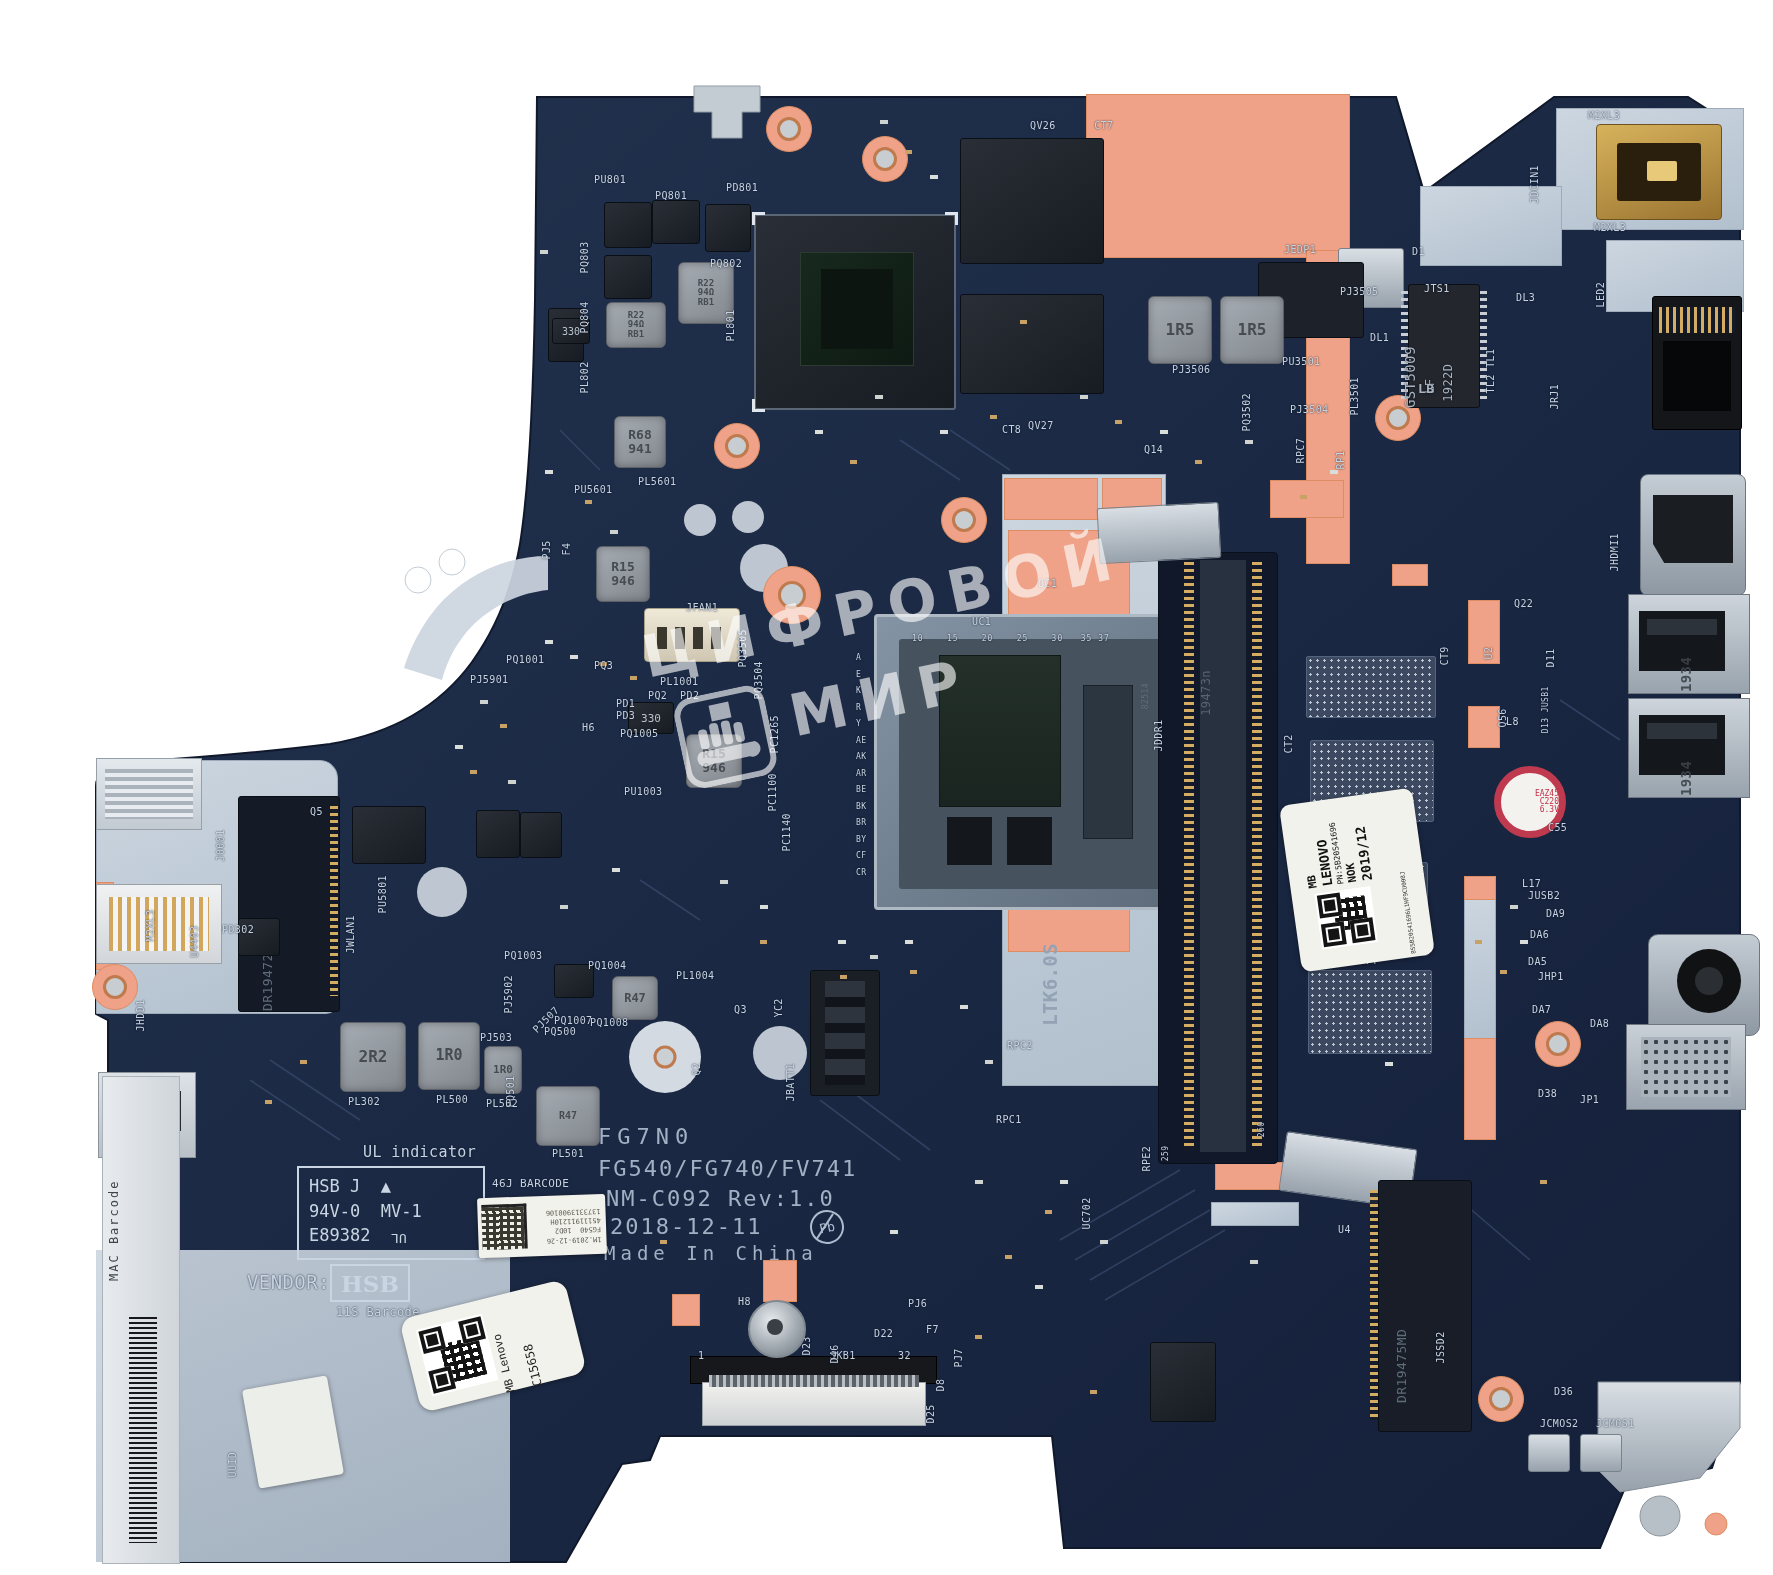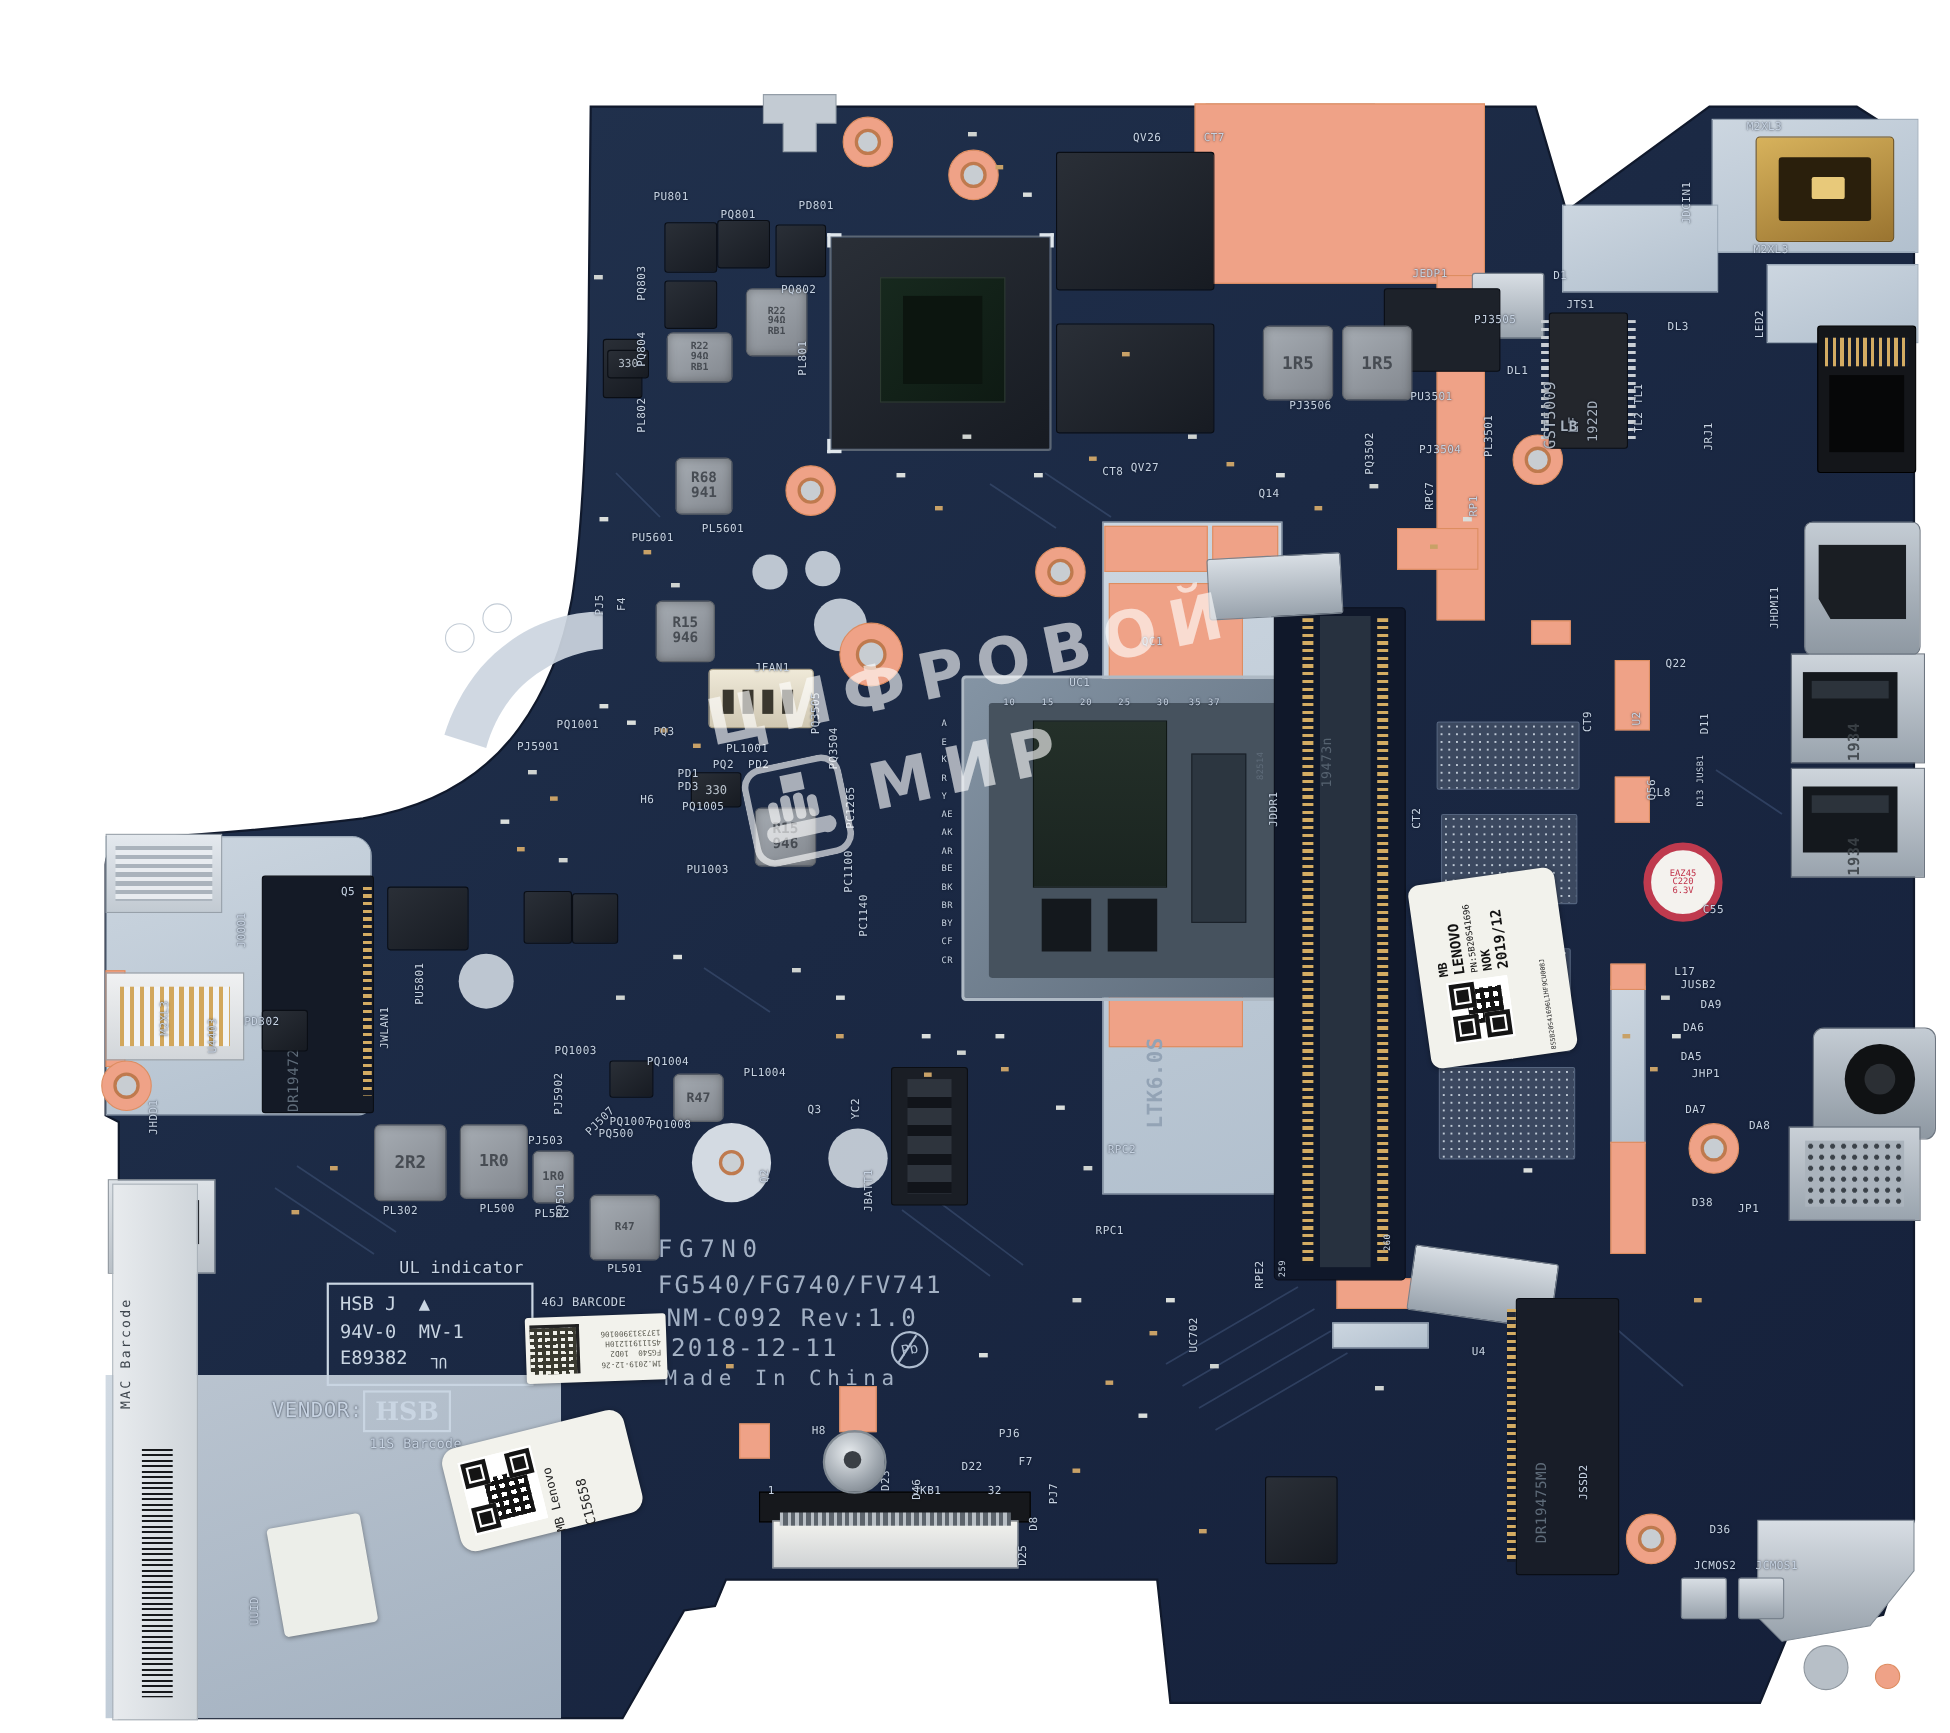--- a/index.html
+++ b/index.html
@@ -288,21 +288,21 @@
   <div class="ind" style="left:606px;top:302px;width:58px;height:44px;font-size:9px;"><span>R22
 94Ω
 RB1</span></div>
   <div class="chip" style="left:628px;top:702px;width:44px;height:30px;display:flex;align-items:center;justify-content:center;color:#b9c2cc;font-size:11px;">
       <span>330</span>
     </div>
   <div class="chip" style="left:552px;top:318px;width:36px;height:24px;display:flex;align-items:center;justify-content:center;color:#b9c2cc;font-size:10px;">
       <span>330</span>
     </div>
 
-  <div class="abs" style="left:1494px;top:766px;width:58px;height:58px;border-radius:50%;background:#f4f2ee;border:7px solid #bf3a4e;display:flex;flex-direction:column;align-items:center;justify-content:center;line-height:1;">
+  <div class="abs" style="left:1494px;top:766px;width:58px;height:58px;border-radius:50%;background:#f4f2ee;border:7px solid #bf3a4e;display:flex;flex-direction:column;align-items:flex-end;justify-content:center;line-height:1;">
     <span style="font-size:8px;color:#c03048;">EAZ45</span>
     <span style="font-size:8px;color:#c03048;">C220</span>
     <span style="font-size:8px;color:#c03048;">6.3V</span>
   </div>
 
   <div class="abs" style="left:0;top:0;width:8px;height:4px;background:transparent;box-shadow:
     545px 640px #dadedb,570px 655px #dadedb,480px 700px #cfd3d0,455px 745px #dadedb,508px 780px #cfd3d0,
     838px 940px #dadedb,870px 955px #cfd3d0,905px 940px #dadedb,960px 1005px #dadedb,985px 1060px #cfd3d0,
     760px 905px #dadedb,720px 880px #cfd3d0,612px 868px #dadedb,560px 905px #cfd3d0,1060px 1180px #dadedb,
     1100px 1240px #cfd3d0,1035px 1285px #dadedb,975px 1180px #cfd3d0,890px 1230px #dadedb,1250px 1260px #cfd3d0,
@@ -351,21 +351,21 @@
   <span class="lbl" style="left:1144px;top:444px;">Q14</span>
   <span class="lbl v" style="left:1306px;top:452px;">RPC7</span>
   <span class="lbl v" style="left:1346px;top:458px;">RP1</span>
   <span class="lbl" style="left:1172px;top:364px;">PJ3506</span>
   <span class="lbl v" style="left:1252px;top:420px;">PQ3502</span>
   <span class="lbl" style="left:1290px;top:404px;">PJ3504</span>
   <span class="lbl" style="left:1340px;top:286px;">PJ3505</span>
   <span class="lbl" style="left:1282px;top:356px;">PU3501</span>
   <span class="lbl" style="left:1370px;top:332px;">DL1</span>
   <span class="lbl" style="left:1516px;top:292px;">DL3</span>
-  <span class="lbl" style="left:1424px;top:272px;">JTS1</span>
+  <span class="lbl" style="left:1424px;top:283px;">JTS1</span>
   <span class="lbl" style="left:1412px;top:246px;">D1</span>
   <span class="lbl v" style="left:1360px;top:404px;">PL3501</span>
   <span class="lbl v" style="left:1496px;top:382px;">TL2 TL1</span>
   <span class="lbl v" style="left:1560px;top:398px;">JRJ1</span>
   <span class="lbl v" style="left:1540px;top:192px;">JDCIN1</span>
   <span class="lbl" style="left:1588px;top:110px;">M2XL3</span>
   <span class="lbl" style="left:1594px;top:222px;">M2XL3</span>
   <span class="lbl v" style="left:1606px;top:296px;">LED2</span>
   <span class="lbl v" style="left:1164px;top:740px;">JDDR1</span>
   <span class="lbl v" style="left:1294px;top:742px;">CT2</span>

